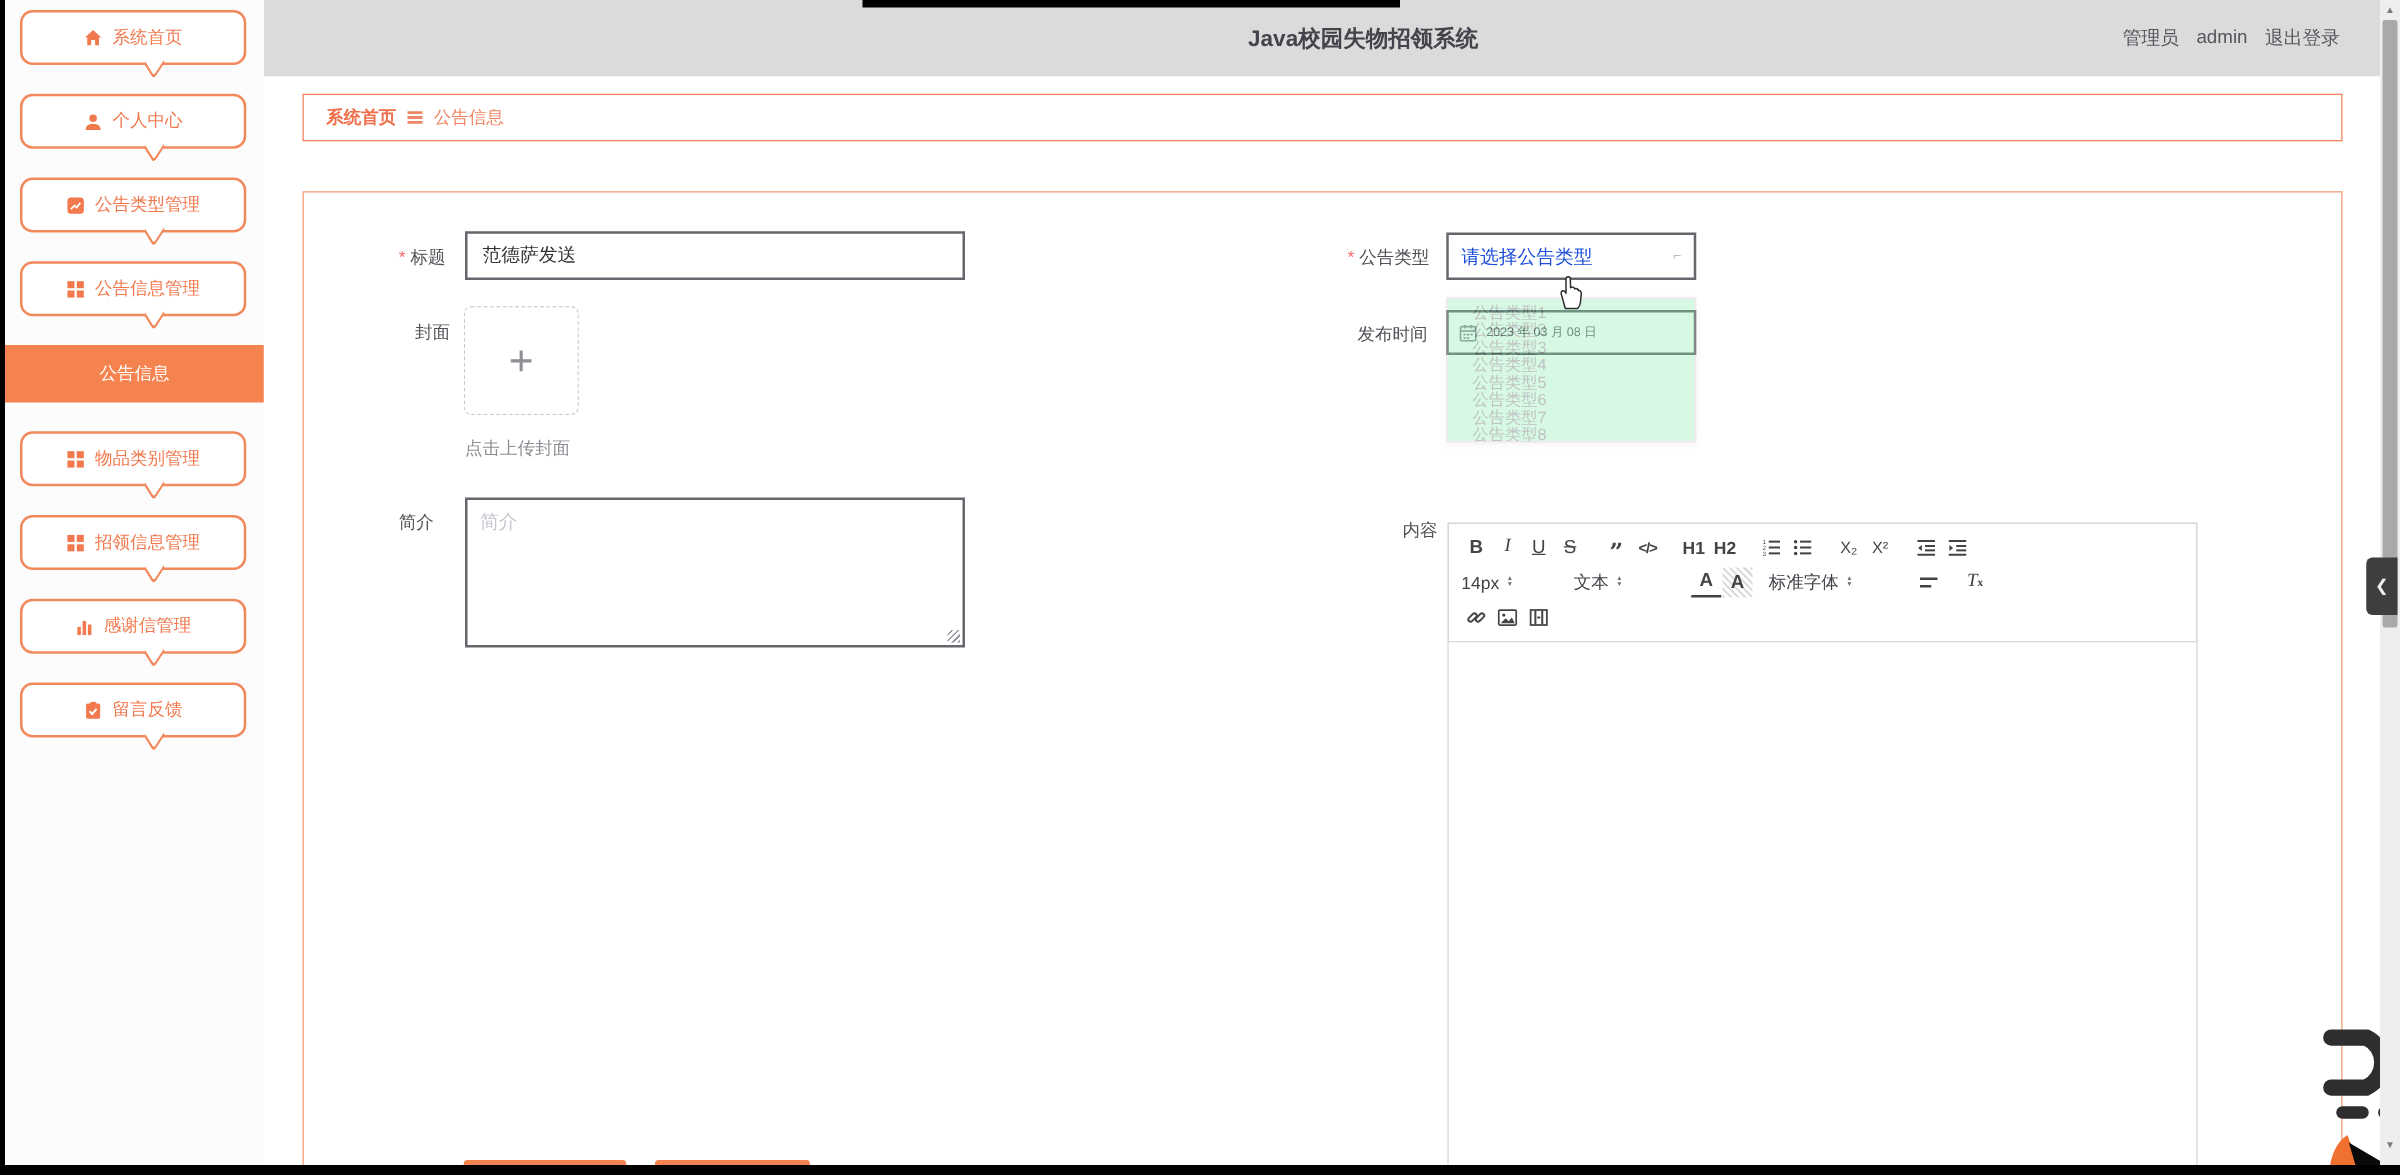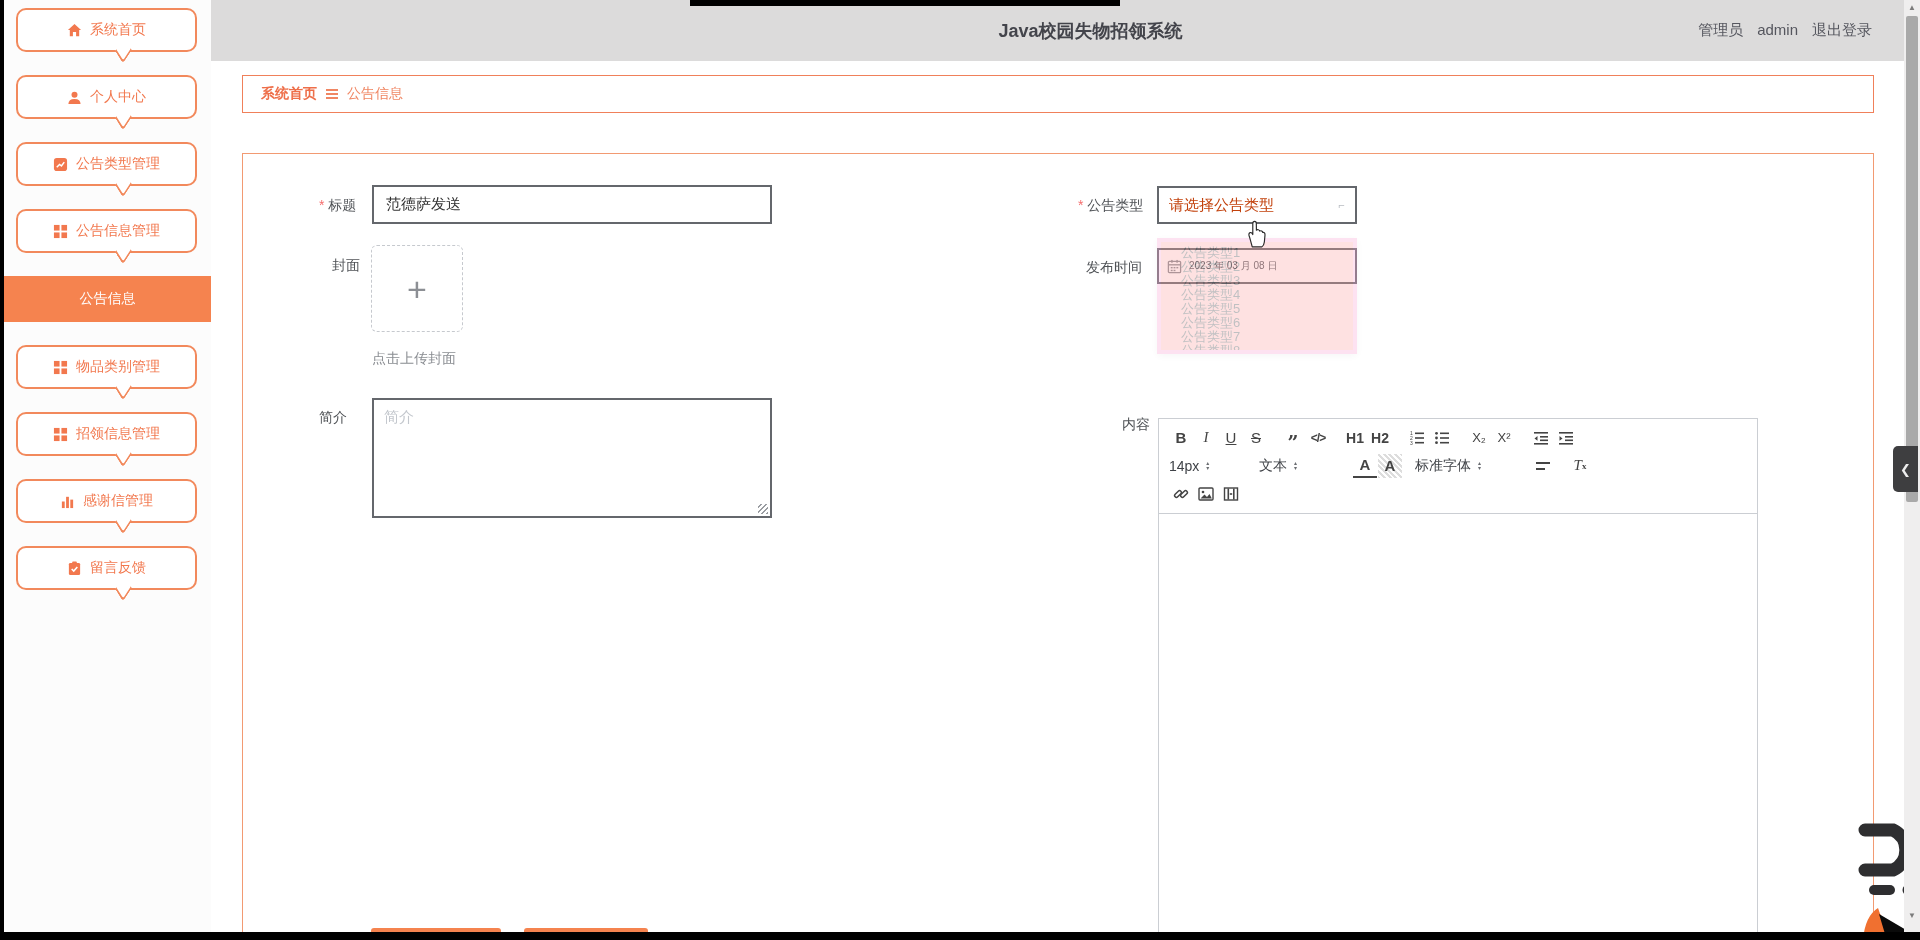--- a/index.html
+++ b/index.html
@@ -51,37 +51,37 @@
   .req::before { content:"* "; color:#f56c6c; }
 
   .inp { border:2px solid #64676c; background:#fff; font-size:15px; color:#333; }
 
   .title-label { left:76px; top:43px; }
   .title-input { position:absolute; left:129px; top:31px; width:400px; height:39px; padding:0 12px; }
 
   .type-label { left:835px; top:43px; }
   .type-select { position:absolute; left:914px; top:32px; width:200px; height:38px;
     display:flex; align-items:center; padding:0 10px; }
-  .type-select .ph { color:#c2410c; font-size:15px; }
+  .type-select .ph { color:#1d4ed8; font-size:15px; }
   .type-select .caret { margin-left:auto; color:#b8bcc2; font-size:11px; }
 
   .cover-label { left:89px; top:103px; }
   .upload-box { position:absolute; left:128px; top:91px; width:92px; height:87px;
     border:1px dashed #c6c9ce; border-radius:6px; background:#fff; display:flex;
     align-items:center; justify-content:center; cursor:pointer; }
   .upload-plus { color:#8c8f94; font-size:34px; font-weight:200; line-height:1; }
   .upload-hint { position:absolute; left:129px; top:196px; font-size:14px; color:#8a8d92; }
 
   .time-label { left:843px; top:105px; }
   .date-input { position:absolute; left:914px; top:94px; width:200px; height:36px;
     display:flex; align-items:center; gap:7px; padding:0 8px; color:#5c5f64; font-size:10px; }
 
   
   .type-dropdown { position:absolute; left:914px; top:84px; width:200px; height:116px;
-    background:#fca5a5; border:4px solid #f9a8d4; box-shadow:0 2px 8px rgba(0,0,0,.12);
+    background:#86efac; border:1px solid #f9a8d4; box-shadow:0 2px 8px rgba(0,0,0,.12);
     opacity:.32; overflow:hidden; padding:4px 0; z-index:6; }
   .type-dropdown .opt { height:14px; line-height:14px; padding-left:20px; font-size:13px; color:#3c3f44; }
 
   .intro-label { left:76px; top:255px; }
   .intro-area { position:absolute; left:129px; top:244px; width:400px; height:120px; padding:8px 10px;
     font-size:15px; }
   .intro-area .ph { color:#c3c7cd; }
   .resize-grip { position:absolute; right:2px; bottom:2px; width:10px; height:10px;
     background:repeating-linear-gradient(135deg,transparent 0 2px,#9a9da2 2px 3.5px); cursor:nwse-resize; }
 

